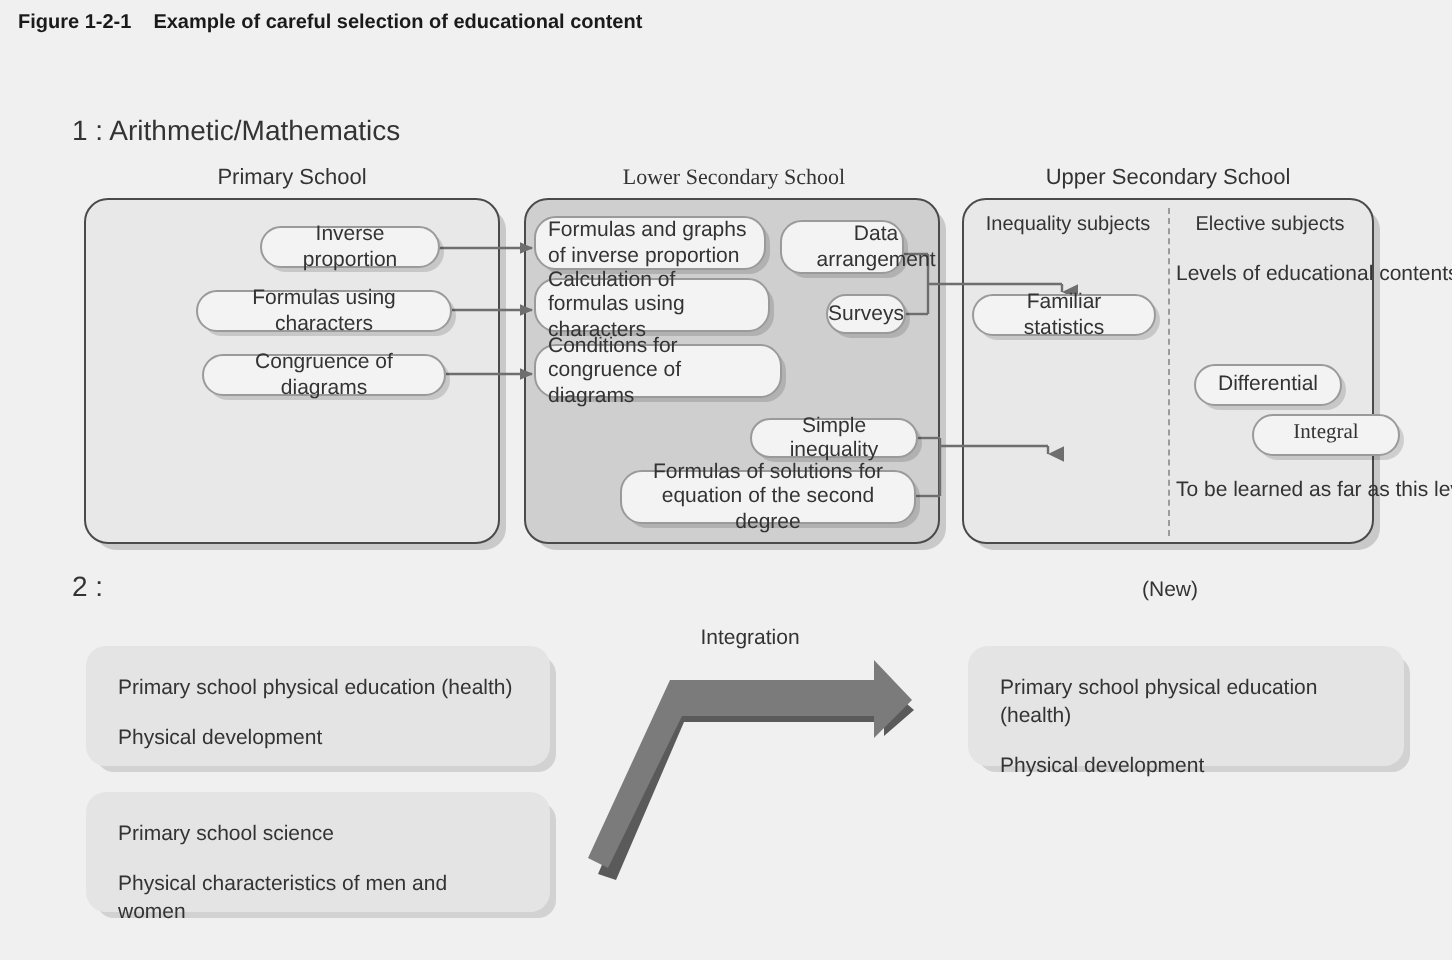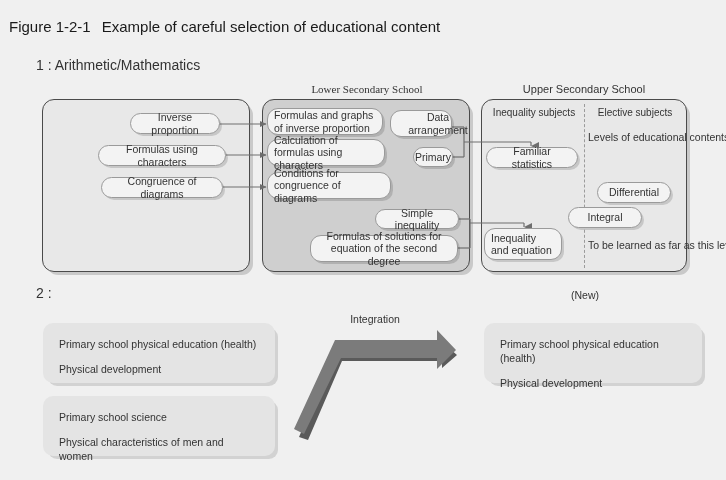--- a/index.html
+++ b/index.html
@@ -10,23 +10,22 @@
     font-family: "Liberation Sans", sans-serif;
     color: #333;
     position: relative;
     overflow: hidden;
   }
   #root { position:absolute; left:0; top:0; width:726px; height:480px; }
 
   
   .fig-title {
     position:absolute; left:9px; top:6px;
-    font-size:15px; font-weight:normal; color:#1a1a1a;
+    font-size:10px; font-weight:bold; color:#1a1a1a;
     white-space:nowrap;
-    margin-top:12px;
   }
   .fig-title .fig-num { margin-right:11px; }
 
   
   .section-label {
     position:absolute;
     font-size:14px; color:#333; white-space:nowrap;
   }
   .col-title {
     position:absolute; font-size:11px; color:#333;
@@ -92,20 +91,21 @@
 <body>
 
 <div id="root">
 
   <div class="fig-title">
     <span class="fig-num">Figure 1-2-1</span><span>Example of careful selection of educational content</span>
   </div>
 
   <div class="section-label" style="left:36px; top:57px;">1 : Arithmetic/Mathematics</div>
 
+  <div class="col-title" style="left:42px; top:83px; width:208px;">Primary School</div>
   <div class="col-title" style="left:264px; top:83px; width:206px;font-family:Liberation Serif, serif;">Lower Secondary School</div>
   <div class="col-title" style="left:482px; top:83px; width:204px;">Upper Secondary School</div>
 
   <div class="panel light" style="left:42px; top:99px; width:208px; height:173px;"></div>
   <div class="panel mid" style="left:262px; top:99px; width:208px; height:173px;"></div>
   <div class="panel light" style="left:481px; top:99px; width:206px; height:173px;"></div>
 
   <div class="vdivider" style="left:584px; top:104px; height:164px;"></div>
 
   <div class="col-title" style="left:484px; top:107px; width:100px; font-size:10px;">Inequality subjects</div>
@@ -157,42 +157,39 @@
     <span>Calculation of formulas using characters</span>
   </div>
   <div class="node" style="left:267px; top:172px; width:124px; height:27px;">
     <span>Conditions for congruence of diagrams</span>
   </div>
 
   <div class="node center" style="left:390px; top:110px; width:62px; height:27px;padding-left:40px;">
     <span>Data arrangement</span>
   </div>
   <div class="node center" style="left:413px; top:147px; width:40px; height:20px;">
-    <span>Primary</span>
+    <span>Surveys</span>
   </div>
   <div class="node center" style="left:375px; top:209px; width:84px; height:20px;">
     <span>Simple inequality</span>
   </div>
   <div class="node center" style="left:310px; top:235px; width:148px; height:27px;">
     <span>Formulas of solutions for equation of the second degree</span>
   </div>
 
   <div class="node center" style="left:486px; top:147px; width:92px; height:21px;">
     <span>Familiar statistics</span>
   </div>
-  <div class="node" style="left:484px; top:228px; width:78px; height:32px;">
-    <span>Inequality and equation</span>
-  </div>
 
   <div class="plain" style="left:588px; top:131px; width:96px;">Levels of educational contents are the same.</div>
 
   <div class="node center" style="left:597px; top:182px; width:74px; height:21px;">
     <span>Differential</span>
   </div>
-  <div class="node center" style="left:568px; top:207px; width:74px; height:21px;">
+  <div class="node center" style="left:626px; top:207px; width:74px; height:21px;font-family:Liberation Serif, serif;">
     <span>Integral</span>
   </div>
 
   <div class="plain" style="left:588px; top:239px; width:96px;">To be learned as far as this level.</div>
 
   <div class="section-label" style="left:36px; top:285px;">2 :</div>
 
   <div class="plain" style="left:545px; top:289px; width:80px;">(New)</div>
 
   <div class="flatbox" style="left:43px; top:323px; width:232px; height:60px;">

